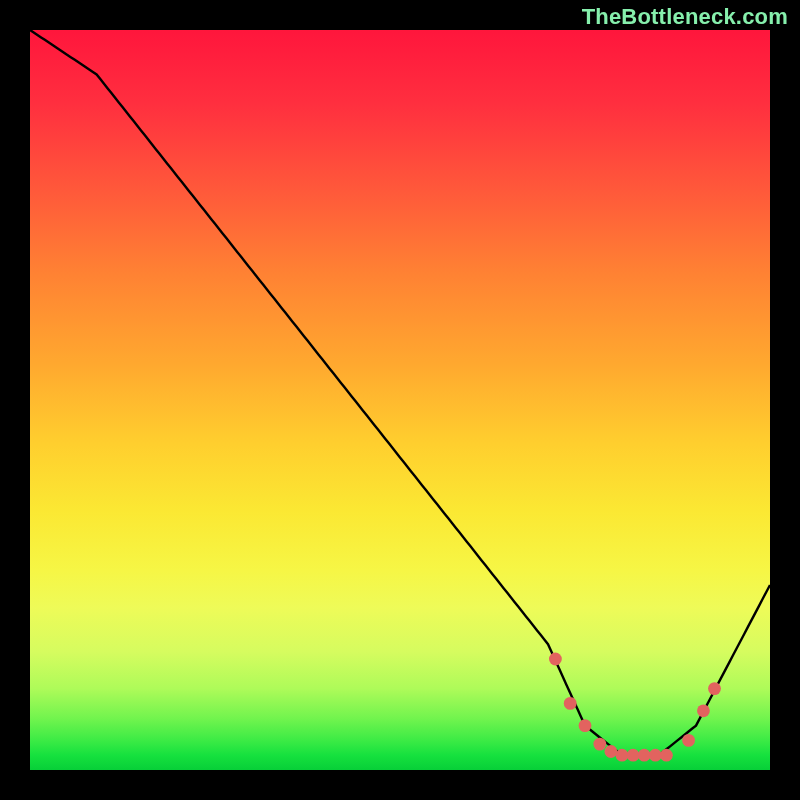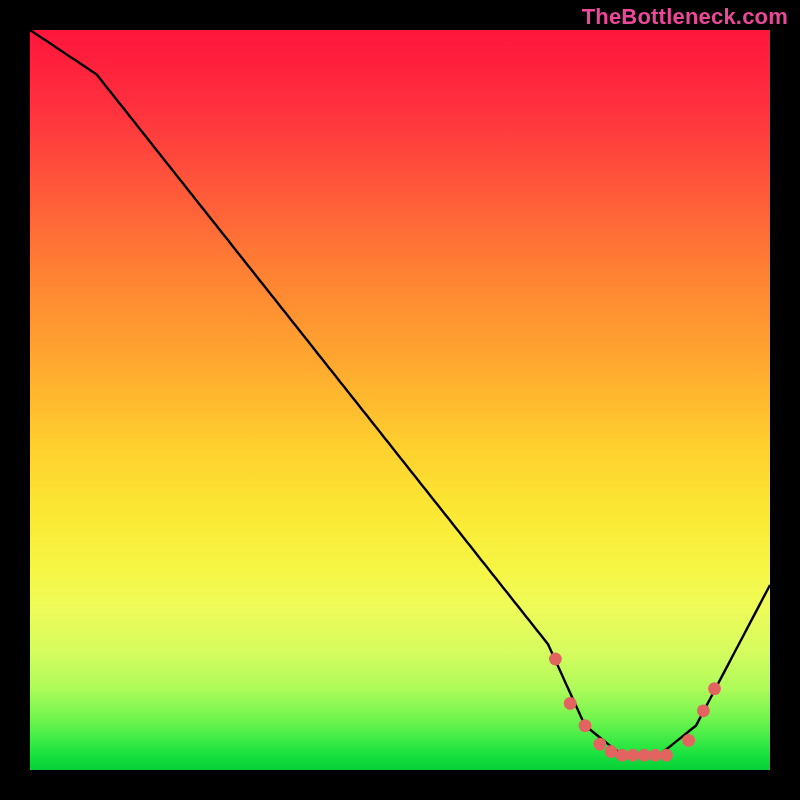--- a/index.html
+++ b/index.html
@@ -14,21 +14,21 @@
   .wrap {
     position: relative;
     width: 800px;
     height: 800px;
     background: #000;
   }
   .attribution {
     position: absolute;
     top: 4px;
     right: 12px;
-    color: #ec4899;
+    color: #86efac;
     font-size: 22px;
     font-weight: bold;
     letter-spacing: 0.2px;
     user-select: none;
   }
   .plot {
     position: absolute;
     left: 30px;
     top: 30px;
     width: 740px;

